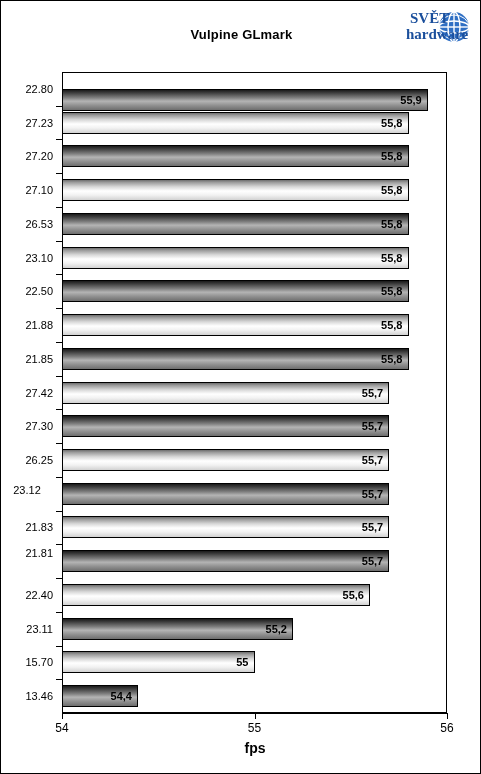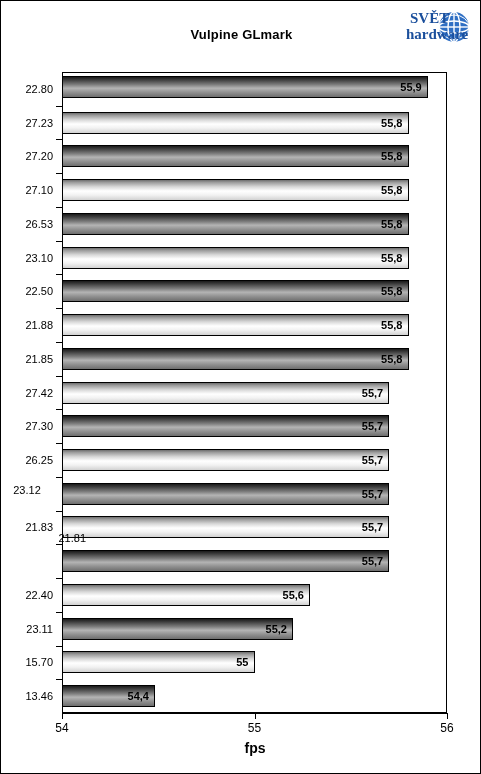--- a/index.html
+++ b/index.html
@@ -182,21 +182,21 @@
         <ellipse cx="48" cy="22" rx="15" ry="12" fill="none" stroke="#ffffff" stroke-width="1"></ellipse>
       </g>
       <text x="4" y="18" font-family="Liberation Serif, serif" font-size="15" font-weight="bold" fill="#1b4f9c">SVĚT</text>
       <text x="0" y="34" font-family="Liberation Serif, serif" font-size="15" font-weight="bold" fill="#1b4f9c">hardware</text>
     </svg>
   </div>
 
   <div id="plot-frame"></div>
 
   <div id="bars-layer">
-      <div class="bar-row" style="top: 4px; height: 22px;">
+      <div class="bar-row" style="top: 17px; height: 22px;">
         <div class="bar dark" style="width: 365.75px;">
           <span class="bar-value">55,9</span>
         </div>
       </div>
       <div class="bar-row" style="top: 39.6053px; height: 22px;">
         <div class="bar light" style="width: 346.5px;">
           <span class="bar-value">55,8</span>
         </div>
       </div>
       <div class="bar-row" style="top: 73.3421px; height: 22px;">
@@ -258,36 +258,36 @@
         <div class="bar light" style="width: 327.25px;">
           <span class="bar-value">55,7</span>
         </div>
       </div>
       <div class="bar-row" style="top: 478.184px; height: 22px;">
         <div class="bar dark" style="width: 327.25px;">
           <span class="bar-value">55,7</span>
         </div>
       </div>
       <div class="bar-row" style="top: 511.921px; height: 22px;">
-        <div class="bar light" style="width: 248px;">
+        <div class="bar light" style="width: 308px;">
           <span class="bar-value">55,6</span>
         </div>
       </div>
       <div class="bar-row" style="top: 545.658px; height: 22px;">
         <div class="bar dark" style="width: 231px;">
           <span class="bar-value">55,2</span>
         </div>
       </div>
       <div class="bar-row" style="top: 579.395px; height: 22px;">
         <div class="bar light" style="width: 192.5px;">
           <span class="bar-value">55</span>
         </div>
       </div>
       <div class="bar-row" style="top: 613.132px; height: 22px;">
-        <div class="bar dark" style="width: 93px;">
+        <div class="bar dark" style="width: 76px;">
           <span class="bar-value">54,4</span>
         </div>
       </div>
     </div>
 
   <div id="y-axis-line"></div>
   <div id="y-axis">
       <div class="y-tick" style="top: 104.737px;"></div>
       <div class="y-label" style="top: 87.8684px;">22.80</div>
       <div class="y-tick" style="top: 138.474px;"></div>
@@ -310,21 +310,21 @@
       <div class="y-label" style="top: 391.5px;">27.42</div>
       <div class="y-tick" style="top: 442.105px;"></div>
       <div class="y-label" style="top: 425.237px;">27.30</div>
       <div class="y-tick" style="top: 475.842px;"></div>
       <div class="y-label" style="top: 458.974px;">26.25</div>
       <div class="y-tick" style="top: 509.579px;"></div>
       <div class="y-label" style="top: 489px; text-align: center;">23.12</div>
       <div class="y-tick" style="top: 543.316px;"></div>
       <div class="y-label" style="top: 526.447px;">21.83</div>
       <div class="y-tick" style="top: 577.053px;"></div>
-      <div class="y-label" style="top: 537px; padding-left: 33px;">21.81</div>
+      <div class="y-label" style="top: 552px;">21.81</div>
       <div class="y-tick" style="top: 610.789px;"></div>
       <div class="y-label" style="top: 593.921px;">22.40</div>
       <div class="y-tick" style="top: 644.526px;"></div>
       <div class="y-label" style="top: 627.658px;">23.11</div>
       <div class="y-tick" style="top: 678.263px;"></div>
       <div class="y-label" style="top: 661.395px;">15.70</div>
       <div class="y-label" style="top: 695.132px;">13.46</div>
     </div>
 
   <div id="x-axis-line"></div>

